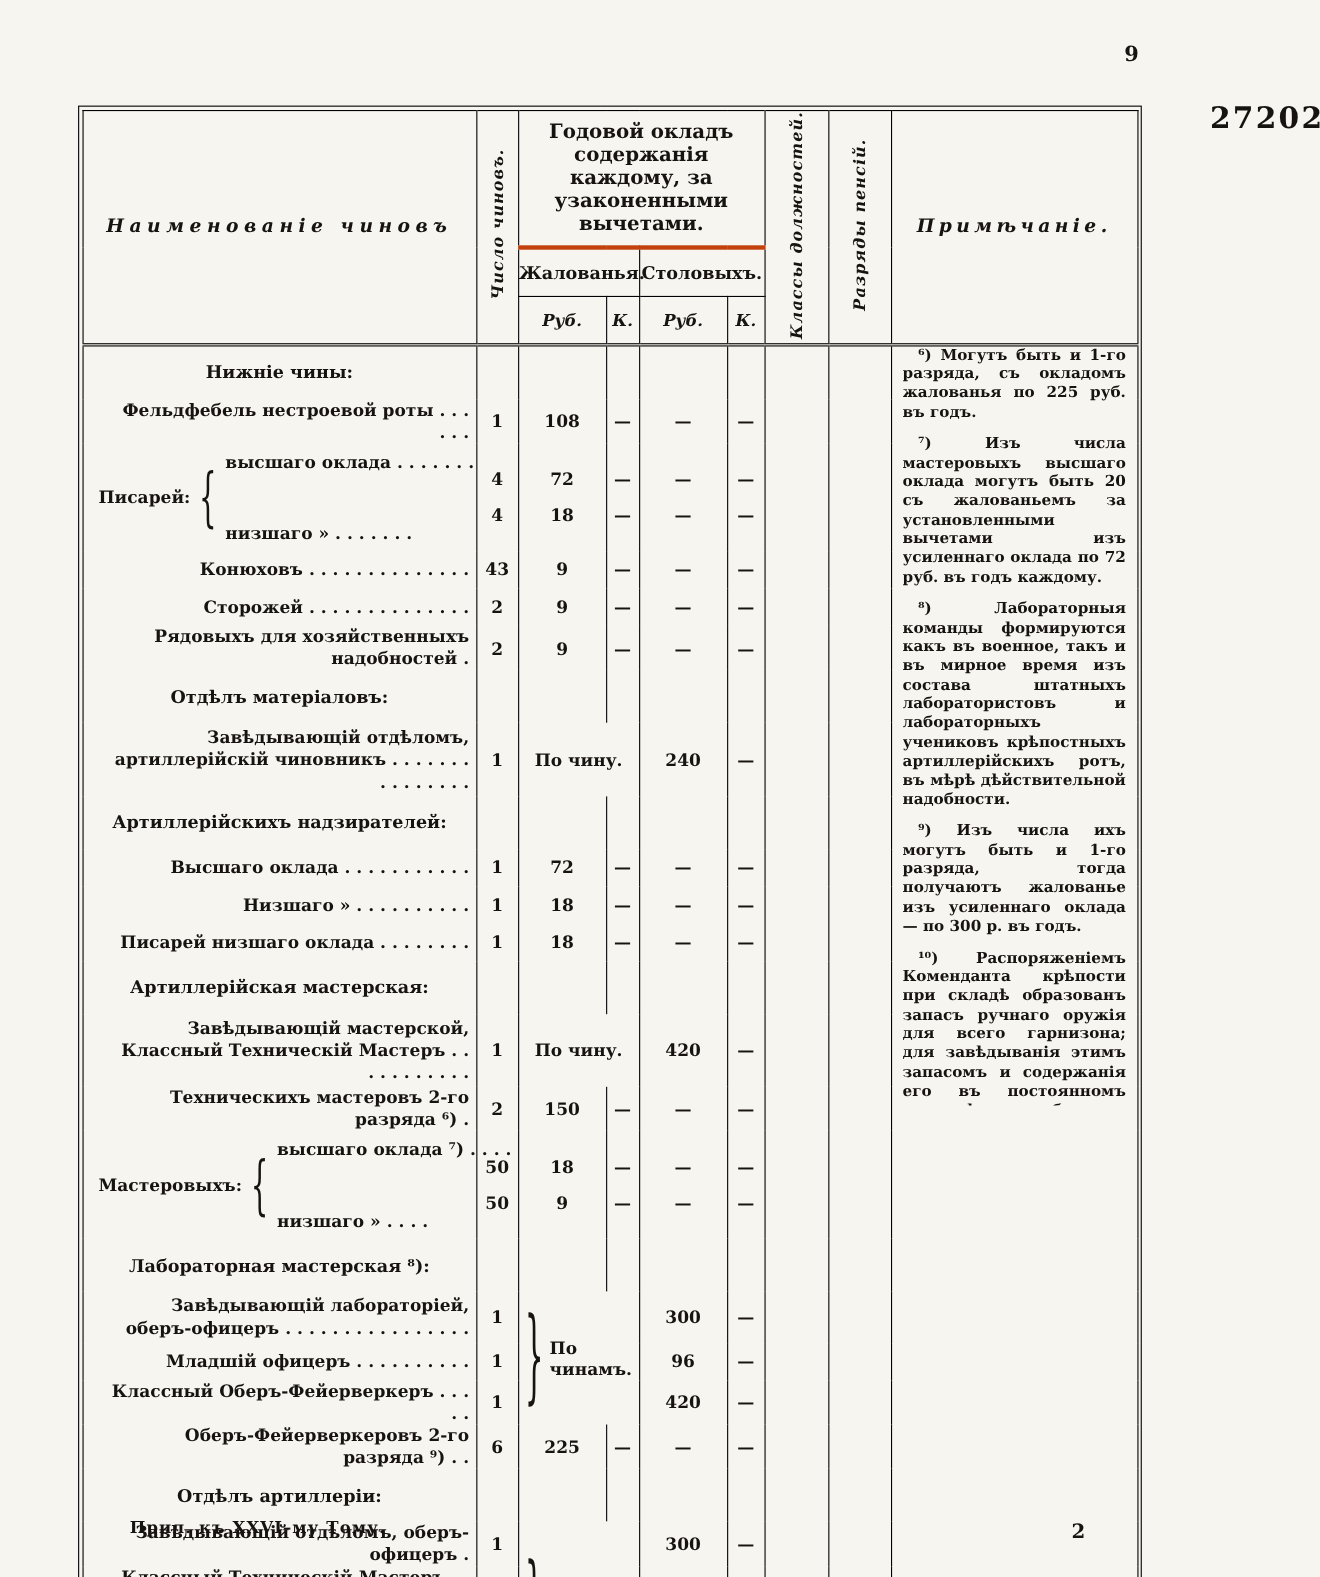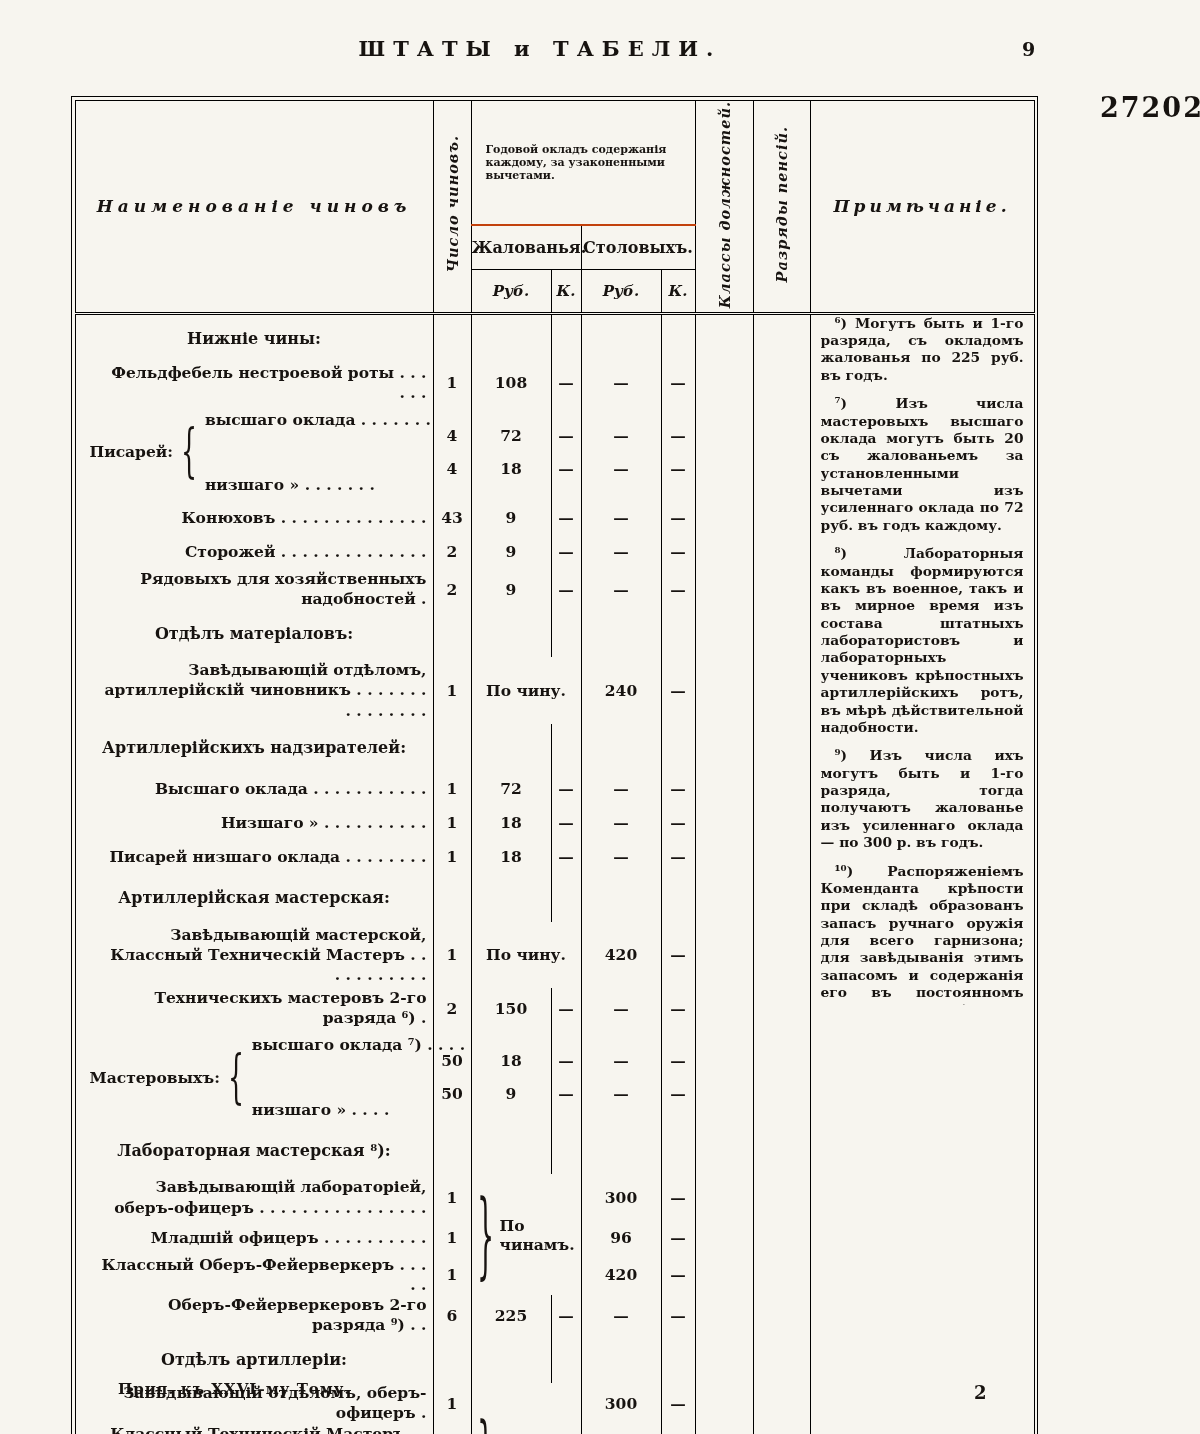--- a/index.html
+++ b/index.html
@@ -26,21 +26,21 @@
   }
   td { vertical-align:middle; padding:0; font-weight:bold; }
   .c-num,.c-zrub,.c-zk,.c-srub,.c-sk,.c-class,.c-pens,.c-note { border-left:1px solid #000; }
   
   .h-name { text-align:center; font-size:17px; letter-spacing:5px; }
   .h-vert { text-align:center; vertical-align:middle; }
   .vert {
     display:inline-block; writing-mode:vertical-rl; transform:rotate(180deg);
     white-space:nowrap; font-size:14.5px; font-weight:bold; letter-spacing:1px;
   }
-  .h-group { height:106px; font-size:11px; padding:6px 14px; border-bottom:2px solid #c2410c; vertical-align:middle; }
+  .h-group { height:106px; font-size:18px; text-align:center; padding:6px 14px; border-bottom:4px solid #c2410c; vertical-align:middle; }
   .h-sub { height:40px; text-align:center; font-size:16px; border-bottom:1px solid #000; }
   .h-unit { height:40px; text-align:center; font-size:15px; }
   .h-name,.h-vert,.h-unit,.h-note { border-bottom:3.5px double #000;font-style:italic; }
   .h-note { text-align:center; font-size:17px; letter-spacing:4px; }
   
   tr.section > td { height:48px; }
   tr.item > td { height:34px; }
   tr.group > td { height:70px; }
   .sec { text-align:center; font-size:16px; }
   .sec.ital { }
@@ -68,21 +68,20 @@
   .note { font-size:13.8px; line-height:1.26; text-align:justify; text-indent:14px; margin-bottom:11px; }
   
   .foot-left { position:absolute; top:1380px; left:118px; font-size:15px; font-weight:bold; letter-spacing:1px; }
   .foot-right { position:absolute; top:1382px; left:974px; font-size:18px; font-weight:bold; }
 </style>
 </head>
 <body>
 
 <div class="sheet">
 
-  <div class="page-title">ШТАТЫ и ТАБЕЛИ.</div>
   <div class="folio">9</div>
   <div class="stamp">27202</div>
 
   <div class="table-wrap">
     <table class="staff">
       <colgroup>
         <col style="width:358px">
           <col style="width:38px">
           <col style="width:80px">
           <col style="width:30px">

